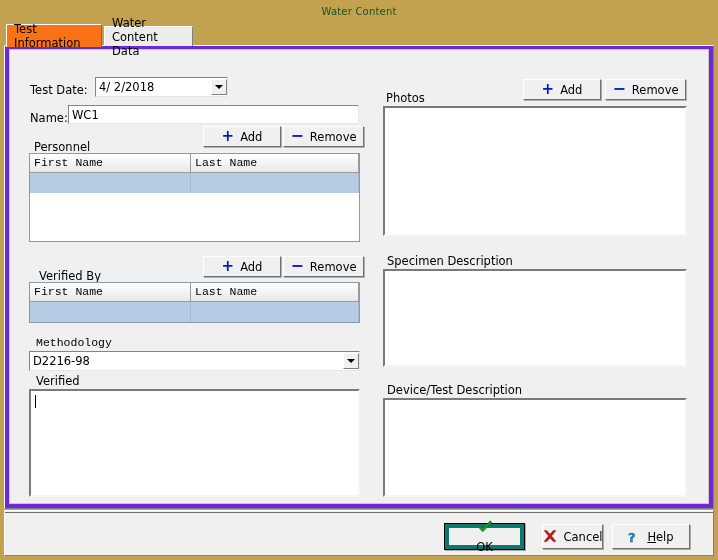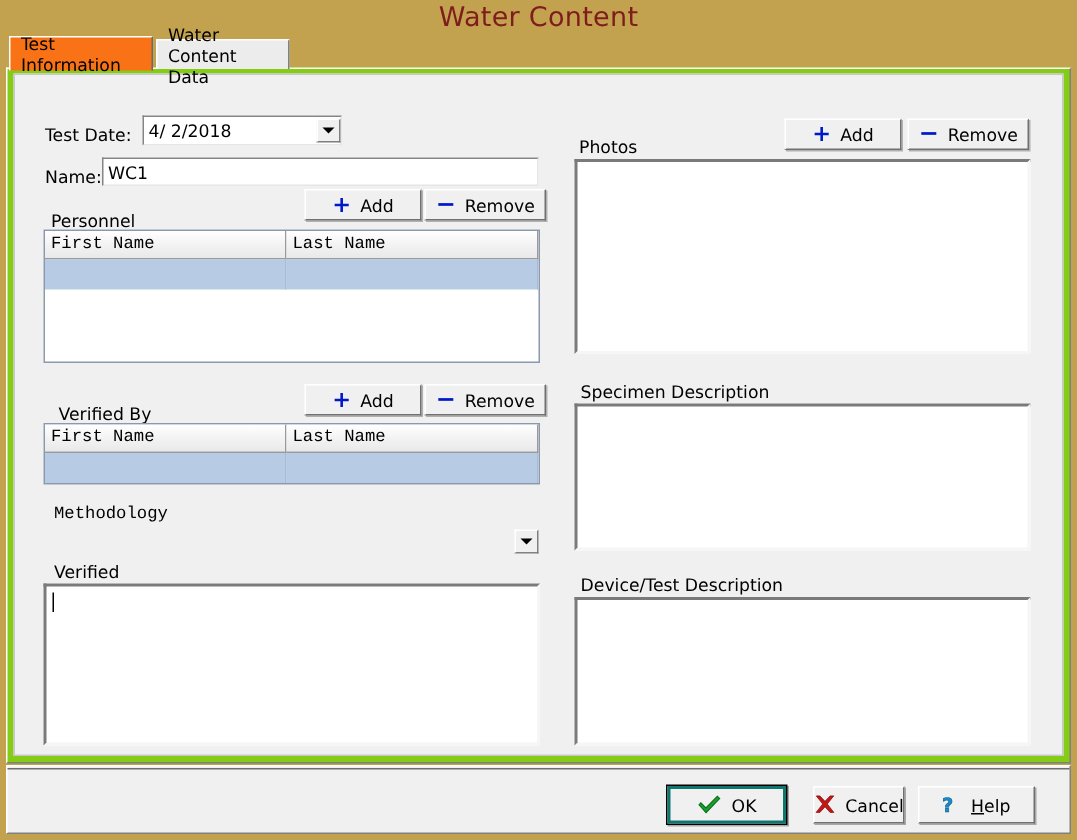--- a/index.html
+++ b/index.html
@@ -27,22 +27,22 @@
   .titlebar {
     position: absolute;
     left: 0; top: 0;
     width: 718px; height: 23px;
     background: #c3a24f;
     display: flex;
     align-items: center;
     justify-content: center;
   }
   .titlebar-text {
-    font-size: 18px;
-    color: #7f1d1d;
+    font-size: 10px;
+    color: #14532d;
     letter-spacing: 0.2px;
   }
 
   
   .tabstrip {
     position: absolute;
     left: 4px; top: 24px;
     width: 710px; height: 22px;
   }
   .tab {
@@ -71,21 +71,21 @@
   .tab.inactive {
     background: #ececec;
     z-index: 1;
   }
 
   
   .tabbody {
     position: absolute;
     left: 4px; top: 45px;
     width: 710px; height: 464px;
-    background: #84cc16;
+    background: #6d28d9;
     border: 1px solid #ffffff;
     border-right: 1px solid #808080;
     border-bottom: 1px solid #808080;
     box-sizing: border-box;
   }
   .inner-panel {
     position: absolute;
     left: 4px; top: 3px;
     width: 700px; height: 455px;
     background: #f0f0f0;
@@ -263,22 +263,23 @@
     box-shadow: 1px 1px 0 0 #a8a8a8;
     box-sizing: border-box;
     display: flex;
     align-items: center;
     justify-content: center;
     gap: 7px;
     font-size: 11.5px;
     cursor: default;
   }
   .dlgbtn.default {
-    border: 2px solid #0f766e;
+    border: 4px solid #0f766e;
     box-shadow: 0 0 0 1px #000000, 1px 1px 0 1px #a8a8a8;
+    flex-direction: column;
   }
   .ico { display: inline-flex; align-items: center; }
   .help-u { text-decoration: underline; }
 </style>
 </head>
 <body>
 
 <div class="window">
 
   <div class="titlebar">
@@ -342,20 +343,23 @@
           <div class="cell" style="width:161px;">First Name</div>
           <div class="cell" style="width:168px;">Last Name</div>
         </div>
         <div class="grid-row selected">
           <div class="cell" style="width:161px;"></div>
           <div class="cell" style="width:168px;"></div>
         </div>
       </div>
 
       <span class="lbl" style="left:26px; top:286px;font-family:Liberation Mono, monospace;">Methodology</span>
+      <div class="sunken textinput" style="left:19px; top:301px; width:331px; height:20px;">
+        <span>D2216-98</span>
+      </div>
       <div class="combo-arrow" style="left:333px; top:303px; height:16px;"></div>
 
       <span class="lbl" style="left:26px; top:324px;">Verified</span>
       <div class="sunkbox" style="left:19px; top:339px; width:331px; height:108px;">
         <div class="caret"></div>
         <span style="position:absolute;left:5px;top:3px;font-size:11.5px;"></span>
       </div>
 
       <span class="lbl" style="left:376px; top:41px;">Photos</span>
       <div class="btn" style="left:513px; top:29px; width:78px; height:21px;">

